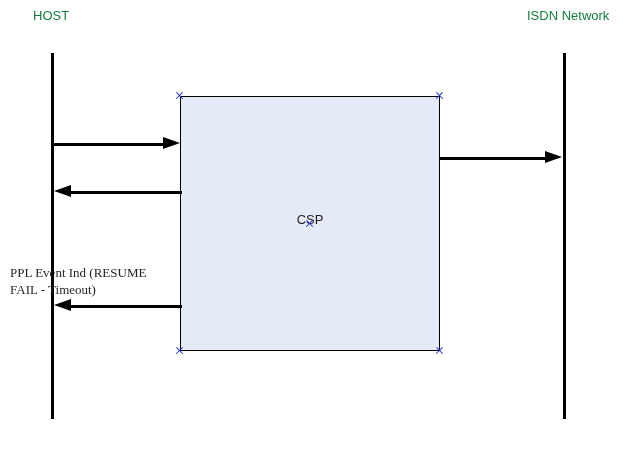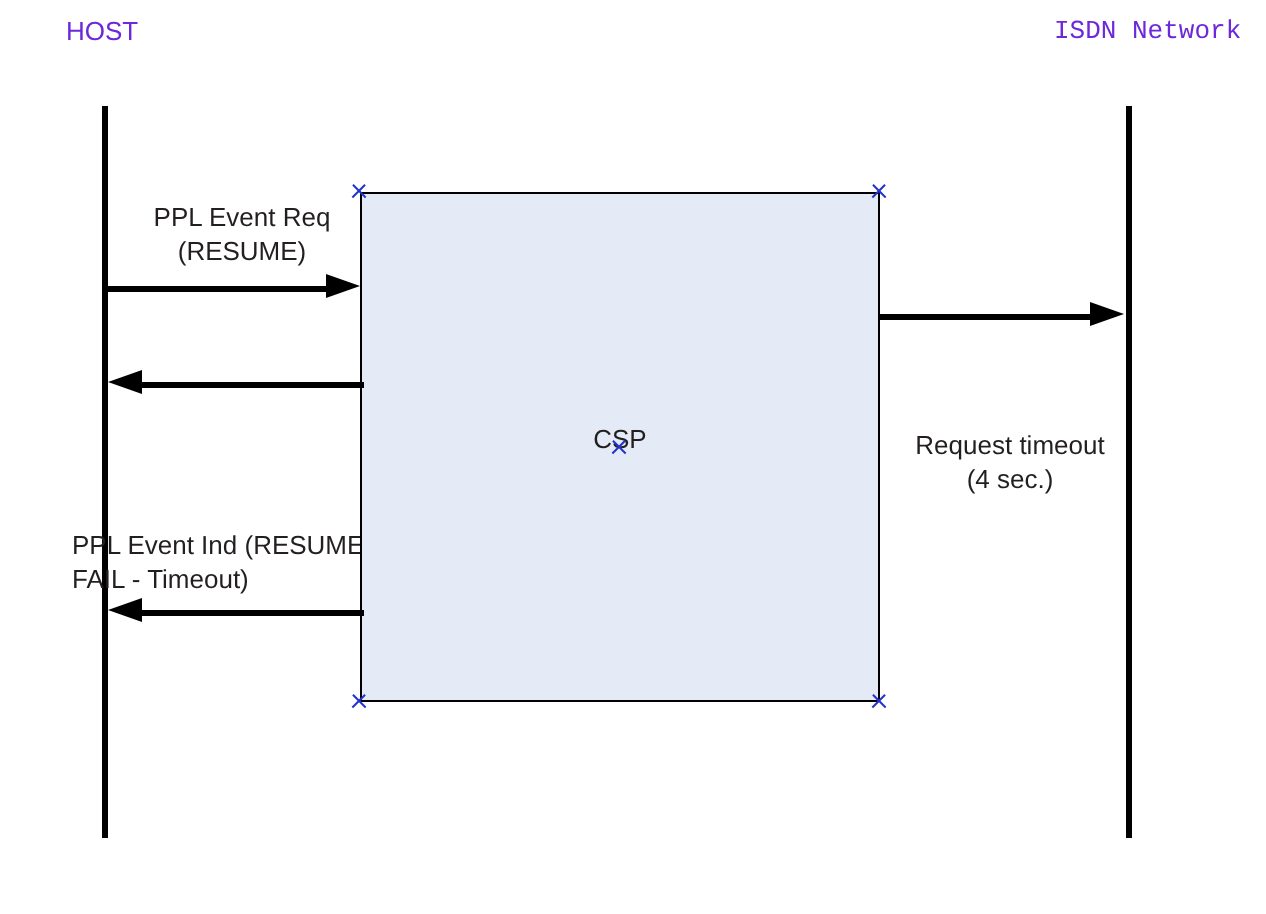--- a/index.html
+++ b/index.html
@@ -15,27 +15,27 @@
     width: 633px;
     height: 457px;
     background: #ffffff;
     overflow: hidden;
   }
 
   
   .participant-label {
     position: absolute;
     font-size: 13px;
-    color: #6d28d9;
+    color: #15803d;
     white-space: nowrap;
     line-height: 1;
     text-align: right;
   }
   #host-label   { left: 33px;  top: 9px; }
-  #isdn-label   { left: 527px; top: 9px; font-family: Liberation Mono, monospace; }
+  #isdn-label   { left: 527px; top: 9px; }
 
   
   .lifeline {
     position: absolute;
     width: 3px;
     background: #000000;
   }
   #host-lifeline { left: 51px;  top: 53px; height: 366px; }
   #isdn-lifeline { left: 563px; top: 53px; height: 366px; }
 
@@ -131,41 +131,37 @@
     position: absolute;
     font-size: 13px;
     color: #231f20;
     line-height: 17px;
     white-space: pre;
     z-index: 4;
   }
 
   #msg1-label { left: 62px;  top: 100px; width: 118px; text-align: center; }
   #msg2-label { left: 41px;  top: 166px; }
-  #msg3-label { left: 36px;  top: 264px; }
+  #msg3-label { left: 10px;  top: 264px; font-family: Liberation Serif, serif; }
   #msg4-label { left: 444px; top: 115px; width: 118px; text-align: center; }
   #timeout-label { left: 440px; top: 214px; width: 130px; text-align: center; }
 </style>
 </head>
 <body>
 
 <div id="canvas">
 
   <div class="participant-label" id="host-label">HOST</div>
   <div class="participant-label" id="isdn-label">ISDN Network</div>
 
   <div class="lifeline" id="host-lifeline"></div>
   <div class="lifeline" id="isdn-lifeline"></div>
 
-  <div class="msg-text" id="msg1-label">PPL Event Req
-(RESUME)</div>
   <div class="msg-text" id="msg3-label">PPL Event Ind (RESUME
 FAIL - Timeout)</div>
-  <div class="msg-text" id="timeout-label">Request timeout
-(4 sec.)</div>
 
   <div id="csp-box">
     <div id="csp-box-label">CSP</div>
   </div>
 
   <div class="msg-line" id="msg1-line"></div>
   <div class="arrowhead arrow-right" id="msg1-head"></div>
 
   <div class="msg-line" id="msg2-line"></div>
   <div class="arrowhead arrow-left" id="msg2-head"></div>

